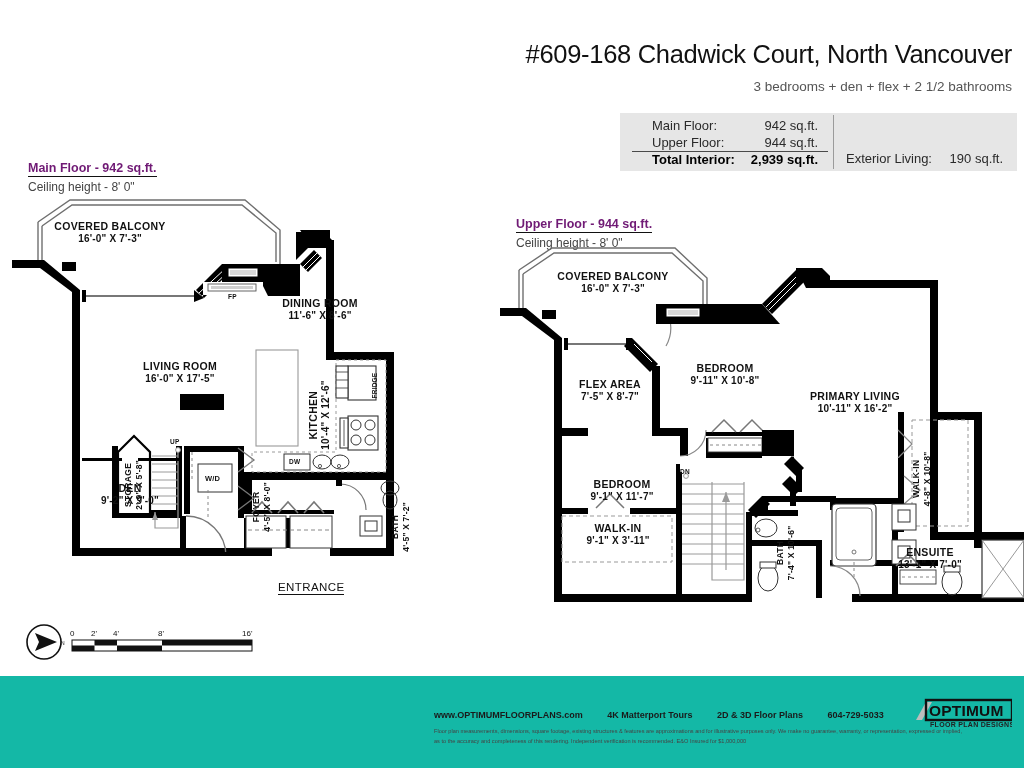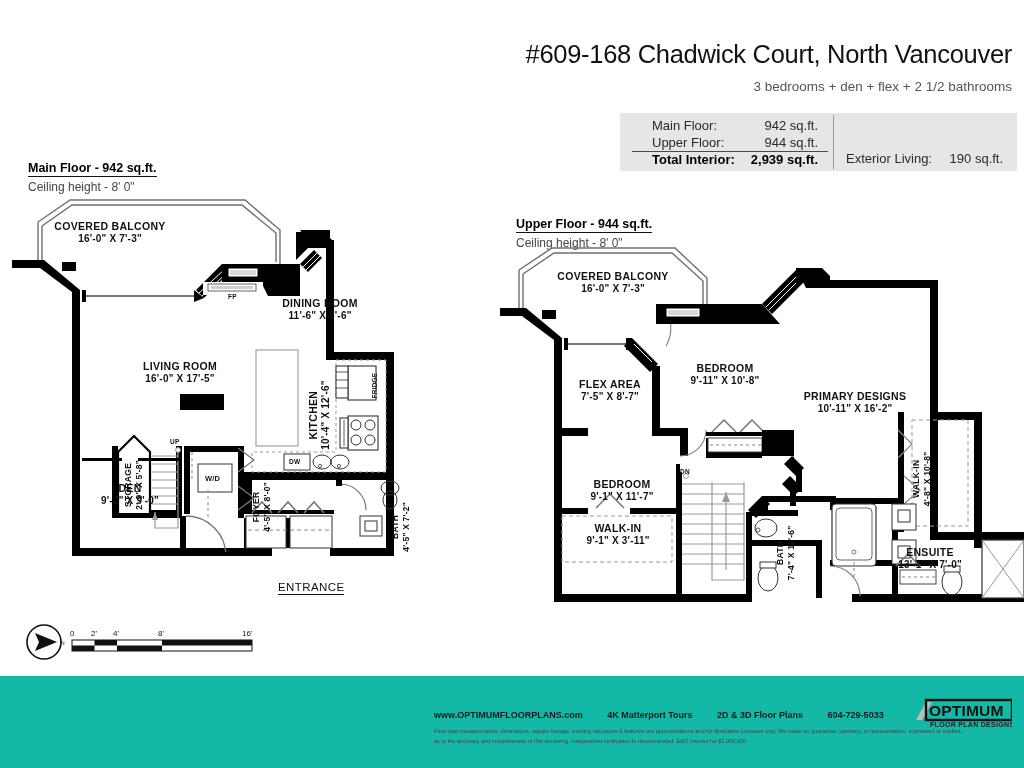--- a/index.html
+++ b/index.html
@@ -38,21 +38,21 @@
   .arow.underline{border-bottom:1px solid #4a4a4a;height:16px;}
   .arow.total{font-weight:bold;color:#000;padding-top:1px;}
   .arow.total .val{left:106px;}
   #area-box .col-right{
     position:absolute;left:226px;top:38px;font-size:13px;color:#2a2a2a;white-space:nowrap;
   }
   #area-box .col-right .val{margin-left:14px;}
 
   
   .floor-caption{position:absolute;white-space:nowrap;}
-  .floor-caption .t1{font-size:12.5px;font-weight:bold;color:#000000;border-bottom:1.3px solid #111;display:inline-block;padding-bottom:1px;}
+  .floor-caption .t1{font-size:12.5px;font-weight:bold;color:#701a75;border-bottom:1.3px solid #111;display:inline-block;padding-bottom:1px;}
   .floor-caption .t2{display:block;font-size:12px;color:#444;margin-top:3px;}
   #main-floor-caption{left:28px;top:158px;}
   #upper-floor-caption{left:516px;top:214px;}
 
   
   .plan{position:absolute;}
   #main-plan{left:0px;top:180px;width:500px;height:420px;}
   #upper-plan{left:500px;top:240px;width:524px;height:400px;}
   .plan svg{display:block;}
 
@@ -475,21 +475,21 @@
     </div>
     <div class="rlabel" style="left:60px;top:138px;width:100px;">
       <span>FLEX AREA</span>
       <span class="dim">7'-5" X 8'-7"</span>
     </div>
     <div class="rlabel" style="left:165px;top:122px;width:120px;">
       <span>BEDROOM</span>
       <span class="dim">9'-11" X 10'-8"</span>
     </div>
     <div class="rlabel" style="left:270px;top:150px;width:170px;">
-      <span>PRIMARY DESIGNS</span>
+      <span>PRIMARY LIVING</span>
       <span class="dim">10'-11" X 16'-2"</span>
     </div>
     <div class="rlabel" style="left:62px;top:238px;width:120px;">
       <span>BEDROOM</span>
       <span class="dim">9'-1" X 11'-7"</span>
     </div>
     <div class="rlabel" style="left:62px;top:282px;width:112px;">
       <span>WALK-IN</span>
       <span class="dim">9'-1" X 3'-11"</span>
     </div>

